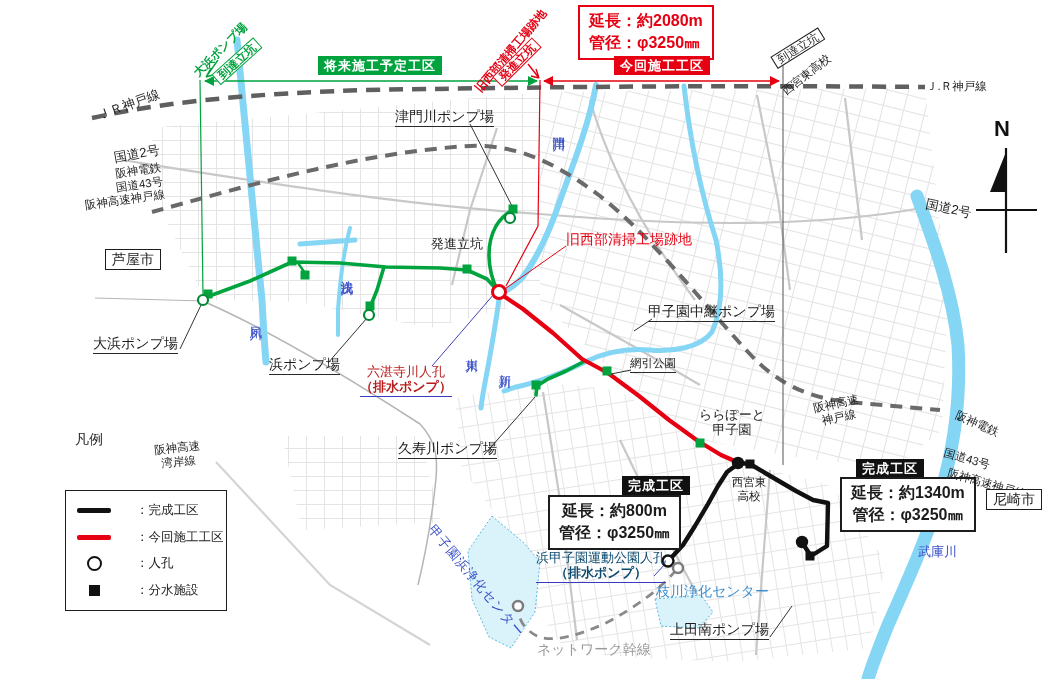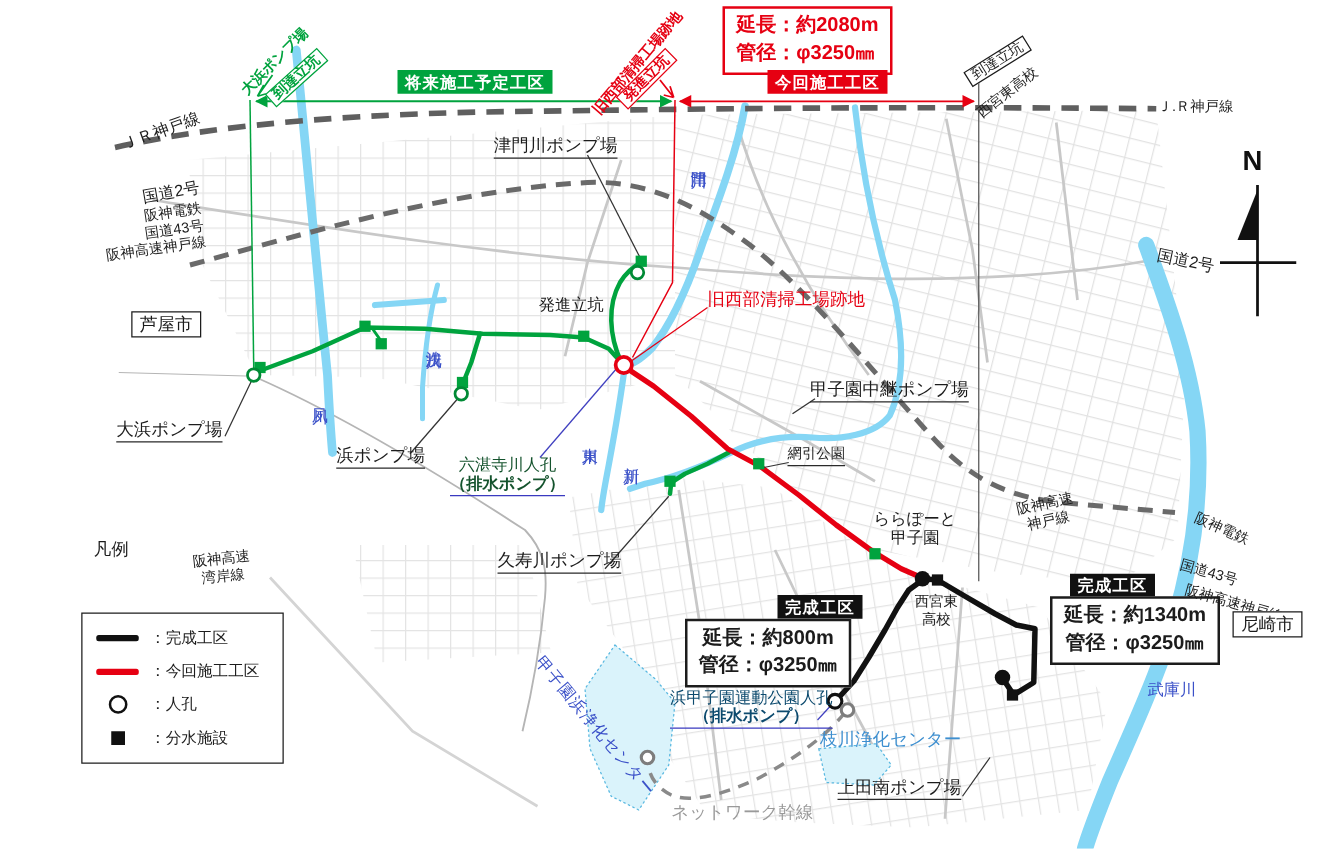--- a/index.html
+++ b/index.html
@@ -22,21 +22,21 @@
   .info-box{position:absolute;background:#fff;font-weight:bold;padding:3px 9px;line-height:1.4;}
   .info-box.red-box{border:2.5px solid #e60012;color:#e60012;font-size:16px;}
   .info-box.black-box{border:2px solid #1c1c1c;color:#1c1c1c;font-size:16px;text-align:center;}
   .shaft-box{border:1.4px solid currentColor;background:#fff;padding:0 4px;font-size:11.5px;font-weight:bold;}
   .rot{transform-origin:0 50%;}
   .small{font-size:11.5px;}
   .ctr{text-align:center;}
   
   #legend{position:absolute;left:65px;top:490px;width:162px;height:121px;border:1.6px solid #1c1c1c;
           background:#fff;display:flex;flex-direction:column;justify-content:space-evenly;padding:2px 0 2px 10px;box-sizing:border-box;}
-  .leg-row{display:flex;align-items:center;gap:8px;font-size:12.5px;color:#1c1c1c;}
+  .leg-row{display:flex;align-items:center;gap:24px;font-size:12.5px;color:#1c1c1c;}
   .leg-sw{width:36px;display:flex;justify-content:center;align-items:center;flex:0 0 36px;}
   .sw-line{width:34px;height:5px;border-radius:2px;}
   .sw-circle{width:11px;height:11px;border:2.6px solid #111;border-radius:50%;background:#fff;}
   .sw-square{width:11px;height:11px;background:#111;}
   #north-n{position:absolute;left:994px;top:116px;font-size:22px;font-weight:bold;color:#111;}
 </style>
 </head>
 <body>
 
 <div id="stage">
@@ -236,21 +236,21 @@
   <div>ららぽーと</div>
   <div>甲子園</div>
 </div>
 <div class="lbl ctr small" style="left:727px;top:476px;width:44px;">
   <div>西宮東</div>
   <div>高校</div>
 </div>
 <div class="lbl ul" style="left:398px;top:440px;font-size:14px;">久寿川ポンプ場</div>
 <div class="lbl ul" style="left:93px;top:335px;font-size:14px;">大浜ポンプ場</div>
 <div class="lbl ul" style="left:256px;top:356px;font-size:14px;margin-left:13px;">浜ポンプ場</div>
-<div class="lbl ctr" style="left:360px;top:364px;color:#14532d;border-bottom:1.3px solid #3a3ac0;padding-bottom:1px;">
+<div class="lbl ctr" style="left:360px;top:364px;color:#b91c1c;border-bottom:1.3px solid #3a3ac0;padding-bottom:1px;">
   <div>六湛寺川人孔</div>
   <div style="font-weight:bold;">（排水ポンプ）</div>
 </div>
 <div class="lbl ctr" style="left:536px;top:550px;color:#0c4a6e;border-bottom:1.3px solid #3a3ac0;padding-bottom:1px;">
   <div>浜甲子園運動公園人孔</div>
   <div style="font-weight:bold;">（排水ポンプ）</div>
 </div>
 <div class="lbl rot blue" style="left:437px;top:522px;transform:rotate(50deg);transform-origin:0 0;letter-spacing:1px;">甲子園浜浄化センター</div>
 <div class="lbl lightblue" style="left:656px;top:583px;font-size:14px;">枝川浄化センター</div>
 <div class="lbl ul" style="left:670px;top:621px;font-size:14px;">上田南ポンプ場</div>

